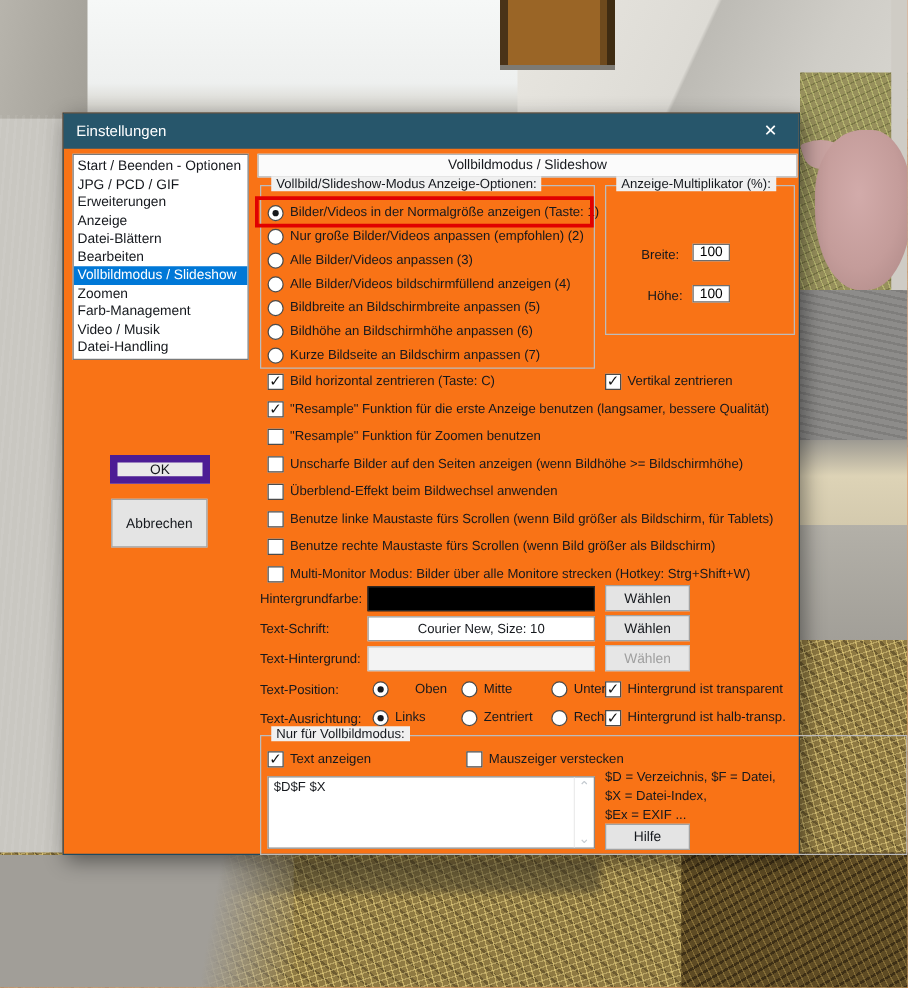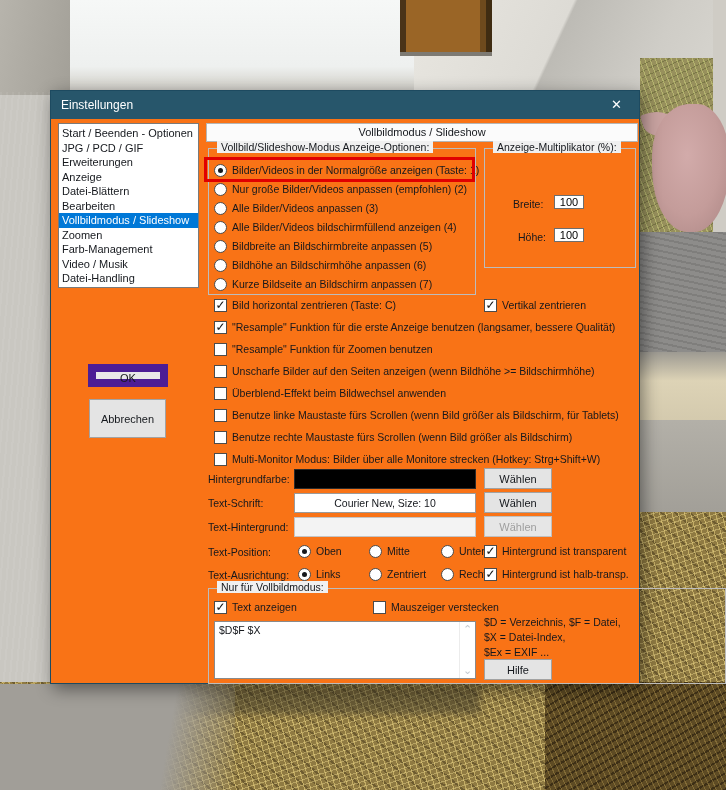--- a/index.html
+++ b/index.html
@@ -60,21 +60,21 @@
   .close-btn { position:absolute; right:0; top:0; width:45px; height:28px; color:#fff;
                font-size:13px; text-align:center; line-height:28px; cursor:default; }
 
   .listbox { position:absolute; left:7px; top:32px; width:141px; height:165px;
              background:#fff; border:1px solid #7a7a7a; font-size:11px; padding-top:2px; overflow:hidden; }
   .list-item { height:14.5px; line-height:14.5px; padding-left:3px; white-space:nowrap; }
   .list-item.sel { background:#0078d7; color:#fff; }
 
   .btn { position:absolute; background:#e4e4e4; border:1px solid #a2a2a2; font-size:11px;
          text-align:center; color:#15181d; font-family:"Liberation Sans",sans-serif; }
-  .btn.default { border:8px solid #4c1d95; background:#e9e9e9; }
+  .btn.default { border:6px solid #4c1d95; background:#e9e9e9; }
   .btn.disabled { color:#9f9f9f; border-color:#c0c0c0; background:#e6e6e6; }
 
   .panel-header { position:absolute; left:155px; top:32px; width:432px; height:19px; background:#fbfbfb;
                   border:1px solid #b5b5b5; text-align:center; font-size:11px; line-height:17px; }
 
   .groupbox { position:absolute; border:1px solid #bcbcbc; }
   .groupbox > .glabel { position:absolute; top:-8px; left:8px; background:#f0f0f0; padding:0 4px;
                         font-size:10.5px; white-space:nowrap; }
 
   .rb { display:inline-block; width:13px; height:13px; border:1px solid #4b4b4b; border-radius:50%;
@@ -246,21 +246,21 @@
 
   <span class="flabel" style="left:157px;top:406px;">Text-Schrift:</span>
   <div class="text-field" style="top:402px;">Courier New, Size: 10</div>
   <button class="btn" style="left:433px;top:401px;width:68px;height:21px;">Wählen</button>
 
   <span class="flabel" style="left:157px;top:430px;">Text-Hintergrund:</span>
   <div class="text-field disabled" style="top:426px;"></div>
   <button class="btn disabled" style="left:433px;top:425px;width:68px;height:21px;">Wählen</button>
 
   <span class="flabel" style="left:157px;top:455px;">Text-Position:</span>
-  <div class="opt-row" style="left:247px;top:452px;">
+  <div class="opt-row" style="left:247px;top:452px;gap:16px;">
     <span class="rb on"></span>
     <span>Oben</span>
   </div>
   <div class="opt-row" style="left:318px;top:452px;">
     <span class="rb"></span>
     <span>Mitte</span>
   </div>
   <div class="opt-row" style="left:390px;top:452px;">
     <span class="rb"></span>
     <span>Unten</span>

